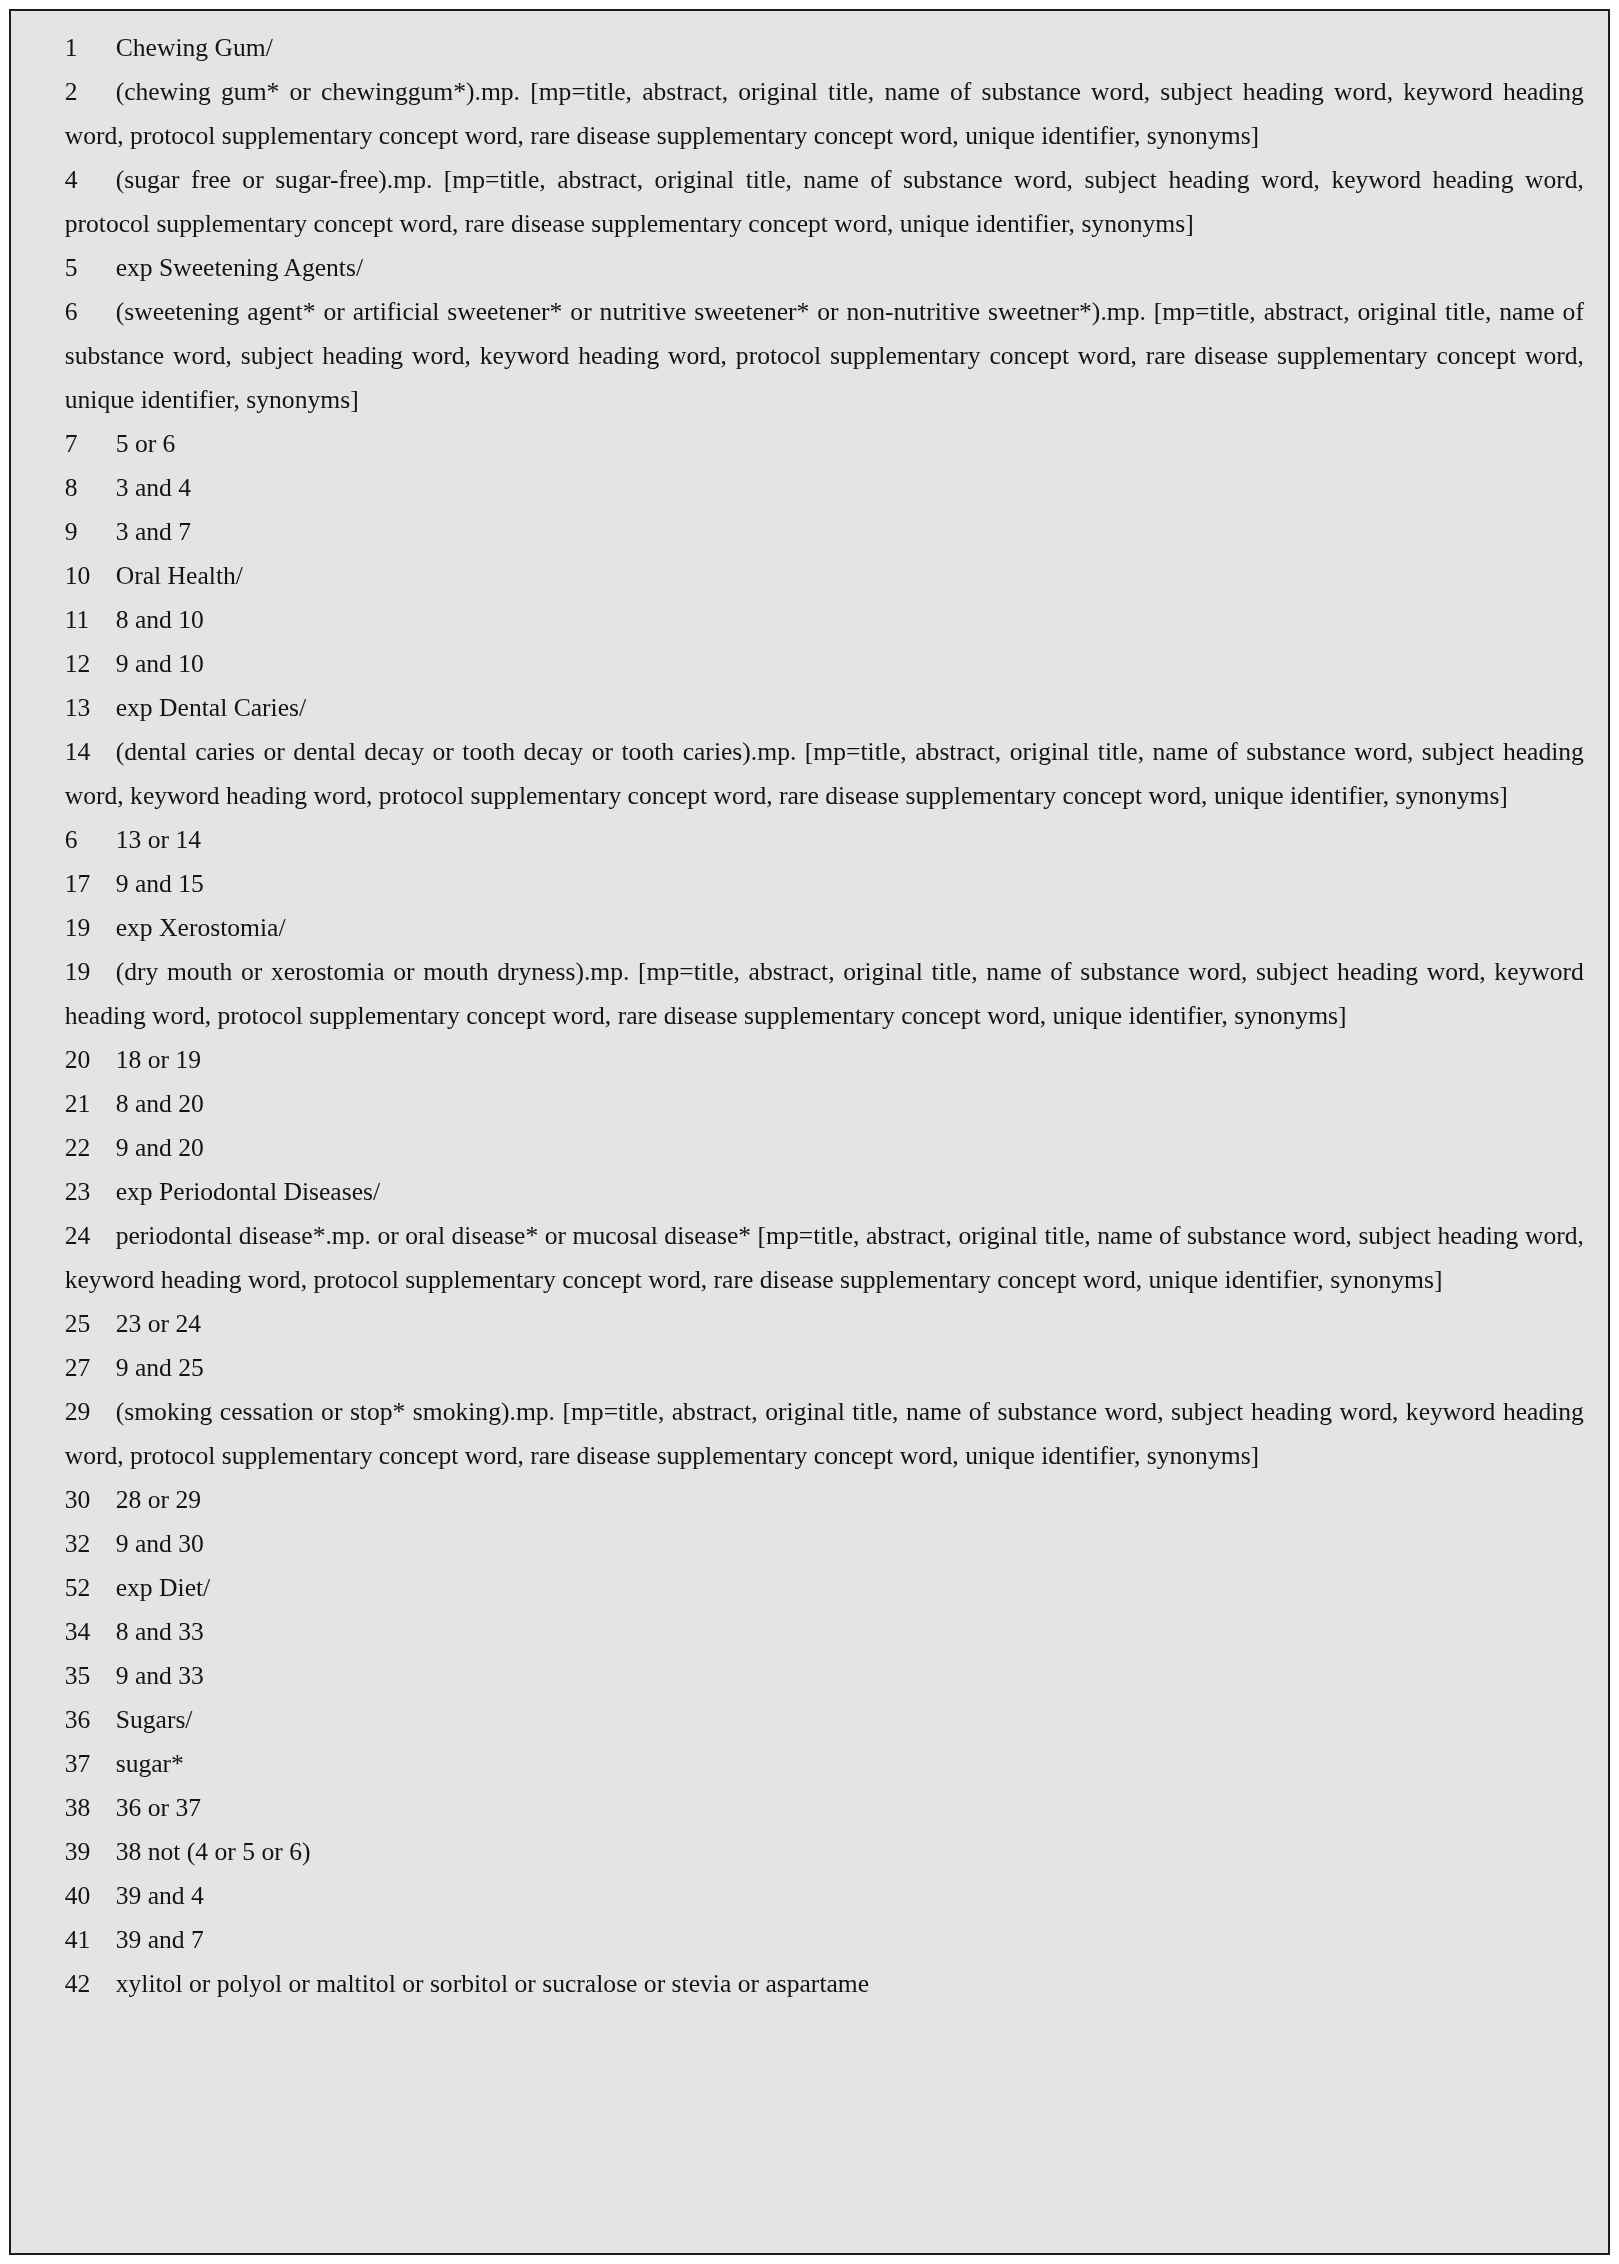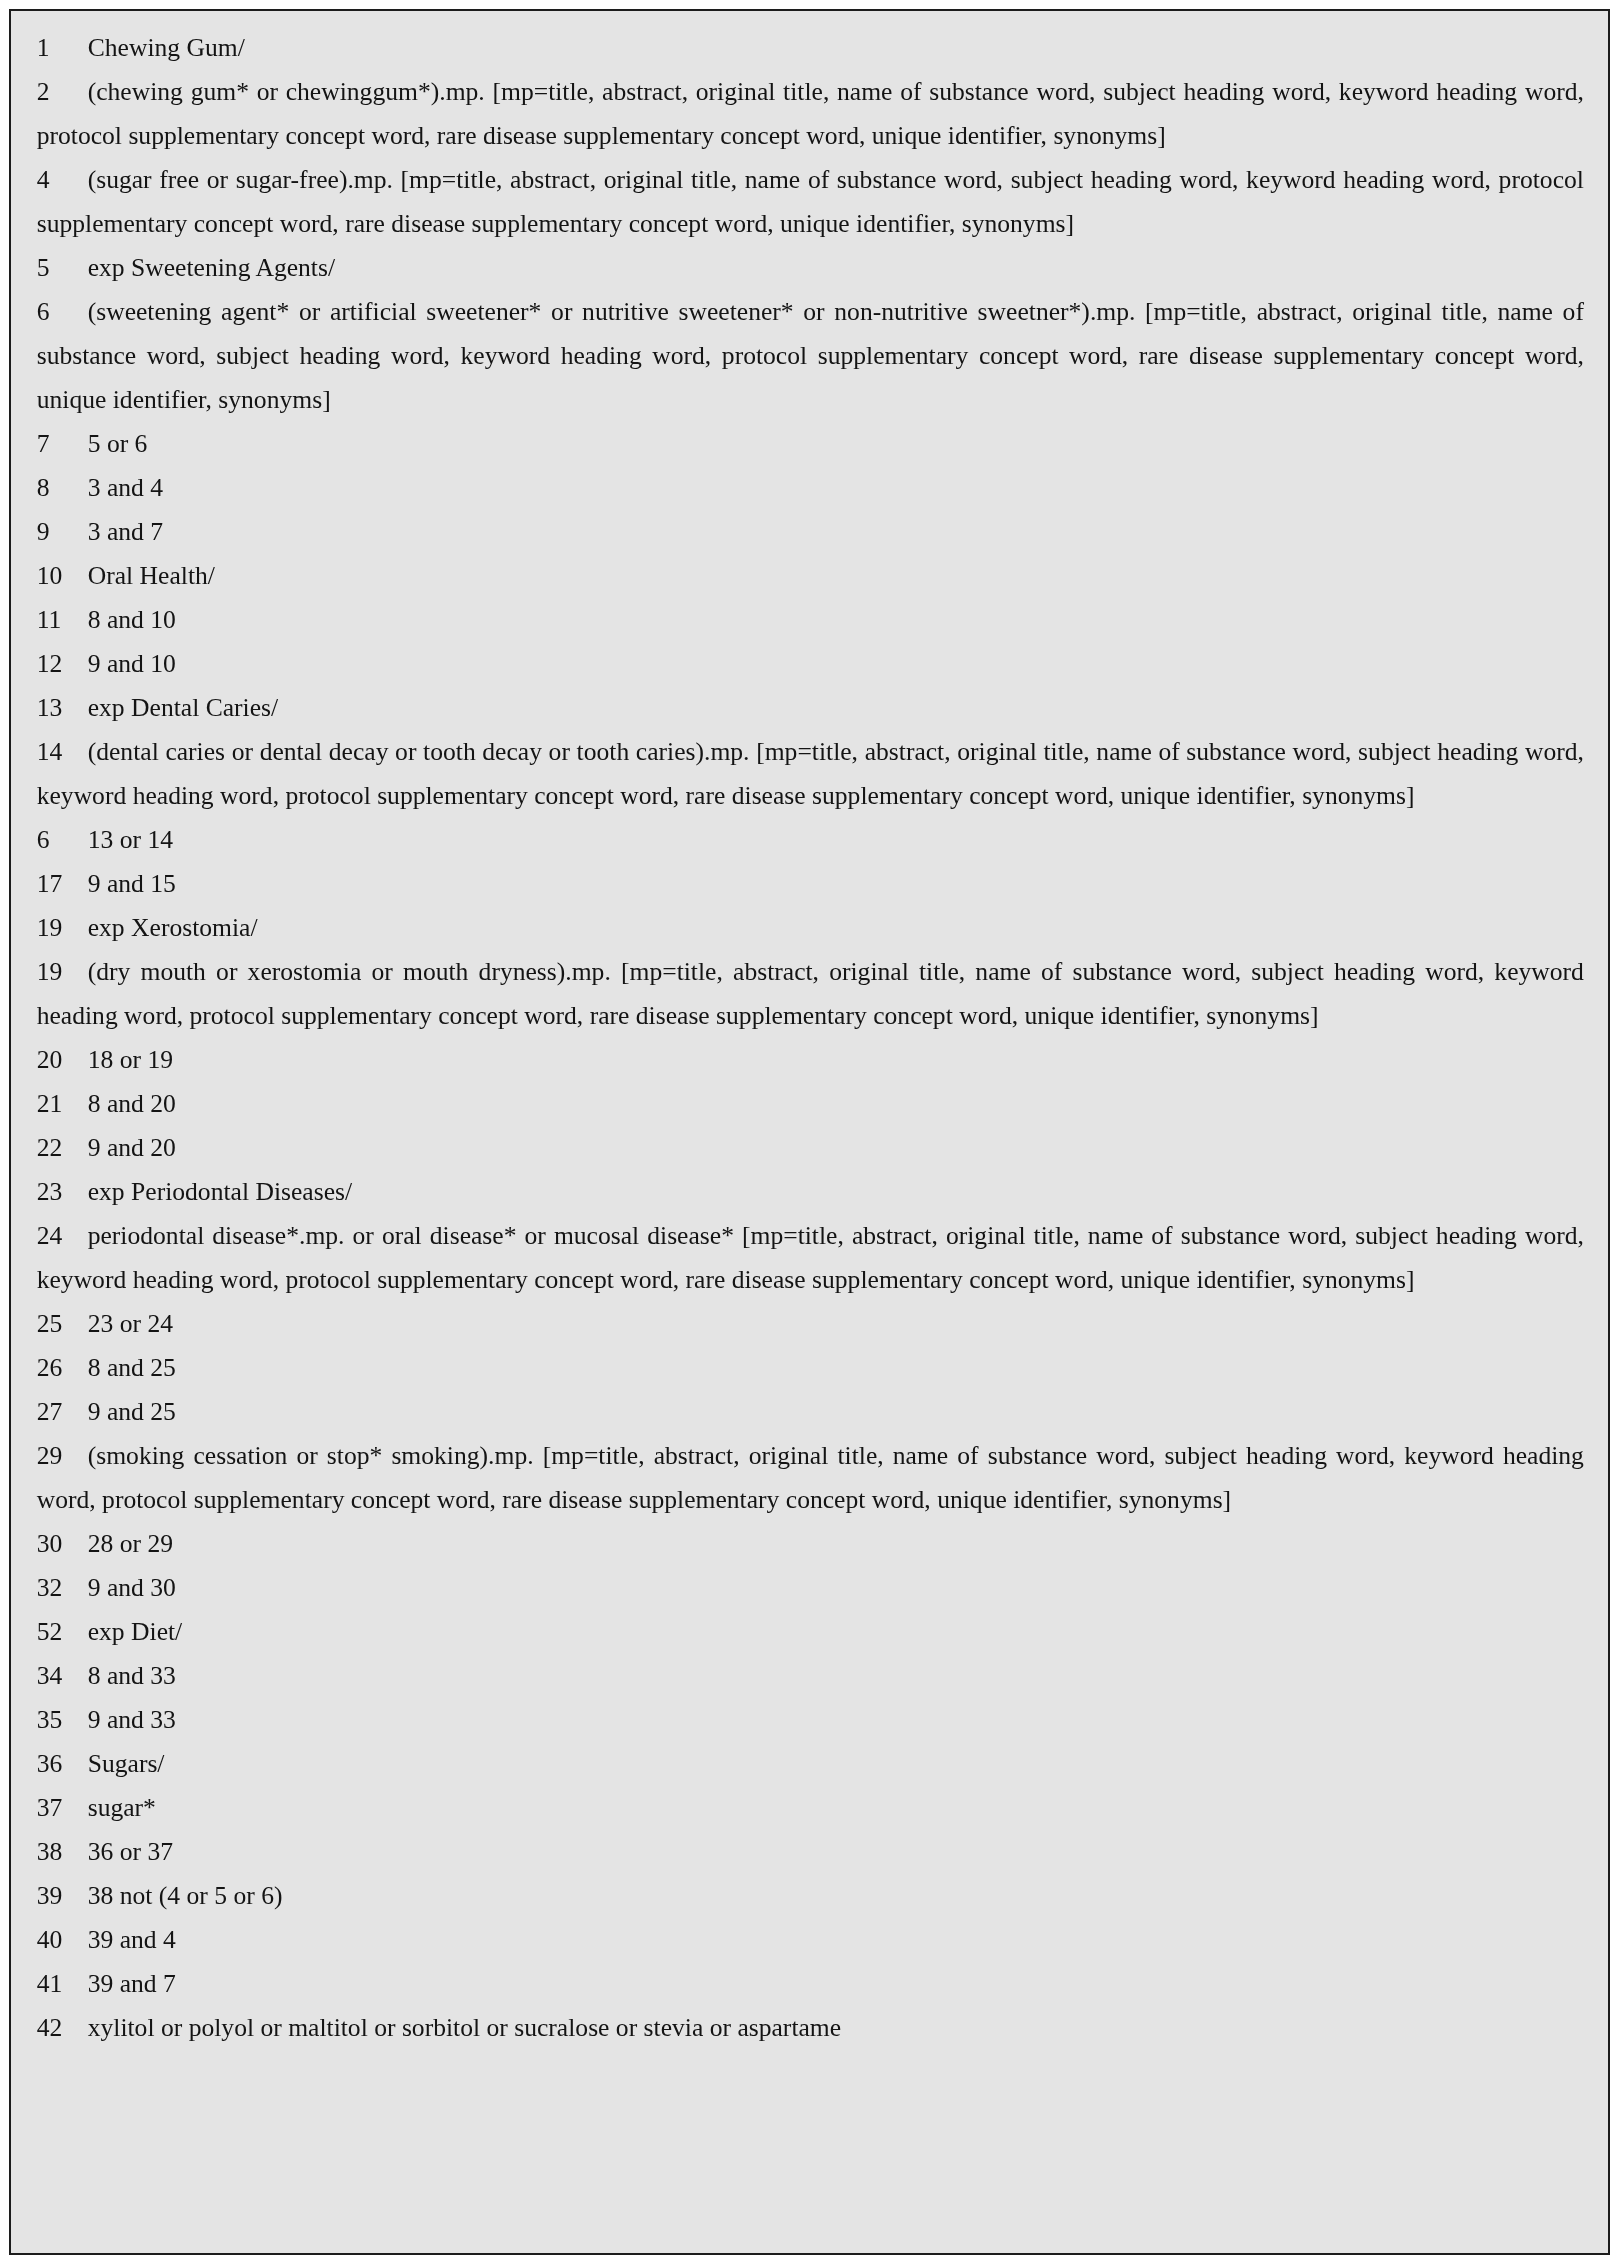--- a/index.html
+++ b/index.html
@@ -35,21 +35,21 @@
   .num {
     display: inline-block;
     width: 51px;
     vertical-align: baseline;
   }
 </style>
 </head>
 <body style="background: rgb(255, 255, 255);">
 
 <div class="frame" style="background: rgb(228, 228, 228); border-color: rgb(28, 28, 28);">
-  <div style="color: rgb(20, 20, 20);">
+  <div style="color: rgb(20, 20, 20); margin-left: 28px;">
   <p class="line"><span class="num">1</span><span>Chewing Gum/</span></p>
 
   <p class="line"><span class="num">2</span><span>(chewing gum* or chewinggum*).mp. [mp=title, abstract, original title, name of substance word, subject heading word, keyword heading word, protocol supplementary concept word, rare disease supplementary concept word, unique identifier, synonyms]</span></p>
 
 
   <p class="line"><span class="num">4</span><span>(sugar free or sugar-free).mp. [mp=title, abstract, original title, name of substance word, subject heading word, keyword heading word, protocol supplementary concept word, rare disease supplementary concept word, unique identifier, synonyms]</span></p>
 
   <p class="line"><span class="num">5</span><span>exp Sweetening Agents/</span></p>
 
   <p class="line"><span class="num">6</span><span>(sweetening agent* or artificial sweetener* or nutritive sweetener* or non-nutritive sweetner*).mp. [mp=title, abstract, original title, name of substance word, subject heading word, keyword heading word, protocol supplementary concept word, rare disease supplementary concept word, unique identifier, synonyms]</span></p>
@@ -84,21 +84,20 @@
   <p class="line"><span class="num">21</span><span>8 and 20</span></p>
 
   <p class="line"><span class="num">22</span><span>9 and 20</span></p>
 
   <p class="line"><span class="num">23</span><span>exp Periodontal Diseases/</span></p>
 
   <p class="line"><span class="num">24</span><span>periodontal disease*.mp. or oral disease* or mucosal disease* [mp=title, abstract, original title, name of substance word, subject heading word, keyword heading word, protocol supplementary concept word, rare disease supplementary concept word, unique identifier, synonyms]</span></p>
 
   <p class="line"><span class="num">25</span><span>23 or 24</span></p>
 
-  <p class="line"><span class="num">26</span><span>8 and 25</span></p>
 
   <p class="line"><span class="num">27</span><span>9 and 25</span></p>
 
 
   <p class="line"><span class="num">29</span><span>(smoking cessation or stop* smoking).mp. [mp=title, abstract, original title, name of substance word, subject heading word, keyword heading word, protocol supplementary concept word, rare disease supplementary concept word, unique identifier, synonyms]</span></p>
 
   <p class="line"><span class="num">30</span><span>28 or 29</span></p>
 
 
   <p class="line"><span class="num">32</span><span>9 and 30</span></p>

